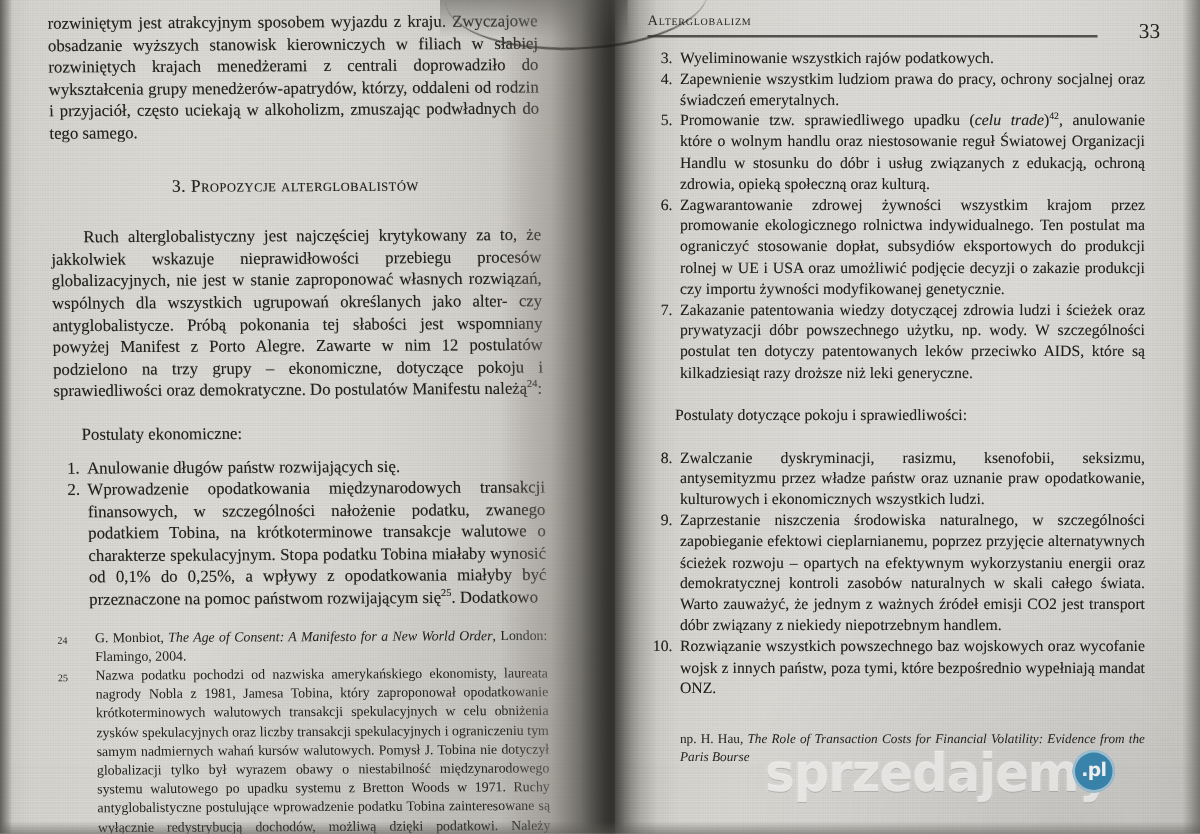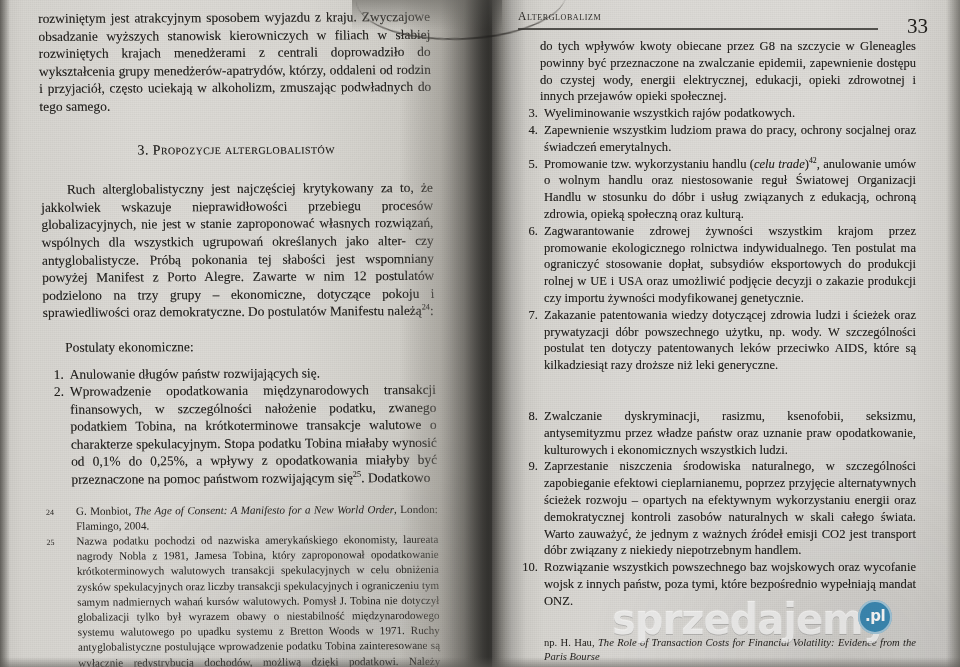--- a/index.html
+++ b/index.html
@@ -172,21 +172,21 @@
     display:flex;align-items:flex-end;justify-content:space-between;
   }
   #rh-title{
     font-variant:small-caps;
     font-size:11.6px;
     letter-spacing:.6px;
     color:#2a2825;
     padding-bottom:3px;
   }
   #rh-page{
-    font-size:21px;color:#1f1d1a;
+    font-size:17px;color:#1f1d1a;
     line-height:1;
     position:absolute;right:-12px;top:6px;
   }
   #rh-rule{
     position:absolute;left:518px;top:28px;width:360px;height:2px;
     background:#3b3936;
     opacity:.85;
   }
 
   
@@ -315,47 +315,47 @@
 
   <div id="running-head">
     <div id="rh-title">Alterglobalizm</div>
     <div id="rh-page">33</div>
   </div>
   <div id="rh-rule"></div>
 
   <div class="col" id="right-col">
     <div style="height:30px"></div>
 
-    <p class="para" style="padding-left:22px">do tych wpływów kwoty obiecane przez G8 na szczycie w Gleneagles powinny być przeznaczone na zwalczanie epidemii, zapewnienie dostępu do czystej wody, energii elektrycznej, edukacji, opieki zdrowotnej i innych przejawów opieki społecznej.</p>
 
     <ol class="plain">
       <li>
         <span class="num">3.</span>
         <span class="txt">Wyeliminowanie wszystkich rajów podatkowych.</span>
       </li>
       <li>
         <span class="num">4.</span>
         <span class="txt">Zapewnienie wszystkim ludziom prawa do pracy, ochrony socjalnej oraz świadczeń emerytalnych.</span>
       </li>
       <li>
         <span class="num">5.</span>
-        <span class="txt"><span>Promowanie tzw. wykorzystaniu handlu (</span><i>celu trade</i>)<sup>42</sup><span>, anulowanie umów o wolnym handlu oraz niestosowanie reguł Światowej Organizacji Handlu w stosunku do dóbr i usług związanych z edukacją, ochroną zdrowia, opieką społeczną oraz kulturą.</span></span>
+        <span class="txt"><span>Promowanie tzw. sprawiedliwego upadku (</span><i>celu trade</i>)<sup>42</sup><span>, anulowanie które o wolnym handlu oraz niestosowanie reguł Światowej Organizacji Handlu w stosunku do dóbr i usług związanych z edukacją, ochroną zdrowia, opieką społeczną oraz kulturą.</span></span>
       </li>
       <li>
         <span class="num">6.</span>
         <span class="txt">Zagwarantowanie zdrowej żywności wszystkim krajom przez promowanie ekologicznego rolnictwa indywidualnego. Ten postulat ma ograniczyć stosowanie dopłat, subsydiów eksportowych do produkcji rolnej w UE i USA oraz umożliwić podjęcie decyzji o zakazie produkcji czy importu żywności modyfikowanej genetycznie.</span>
       </li>
       <li>
         <span class="num">7.</span>
         <span class="txt">Zakazanie patentowania wiedzy dotyczącej zdrowia ludzi i ścieżek oraz prywatyzacji dóbr powszechnego użytku, np. wody. W szczególności postulat ten dotyczy patentowanych leków przeciwko AIDS, które są kilkadziesiąt razy droższe niż leki generyczne.</span>
       </li>
     </ol>
 
     <div class="spacer"></div>
 
+    <p class="para indent-sm">Postulaty dotyczące pokoju i sprawiedliwości:</p>
 
     <div class="spacer"></div>
 
     <ol class="plain">
       <li>
         <span class="num">8.</span>
         <span class="txt">Zwalczanie dyskryminacji, rasizmu, ksenofobii, seksizmu, antysemityzmu przez władze państw oraz uznanie praw opodatkowanie, kulturowych i ekonomicznych wszystkich ludzi.</span>
       </li>
       <li>
         <span class="num">9.</span>

